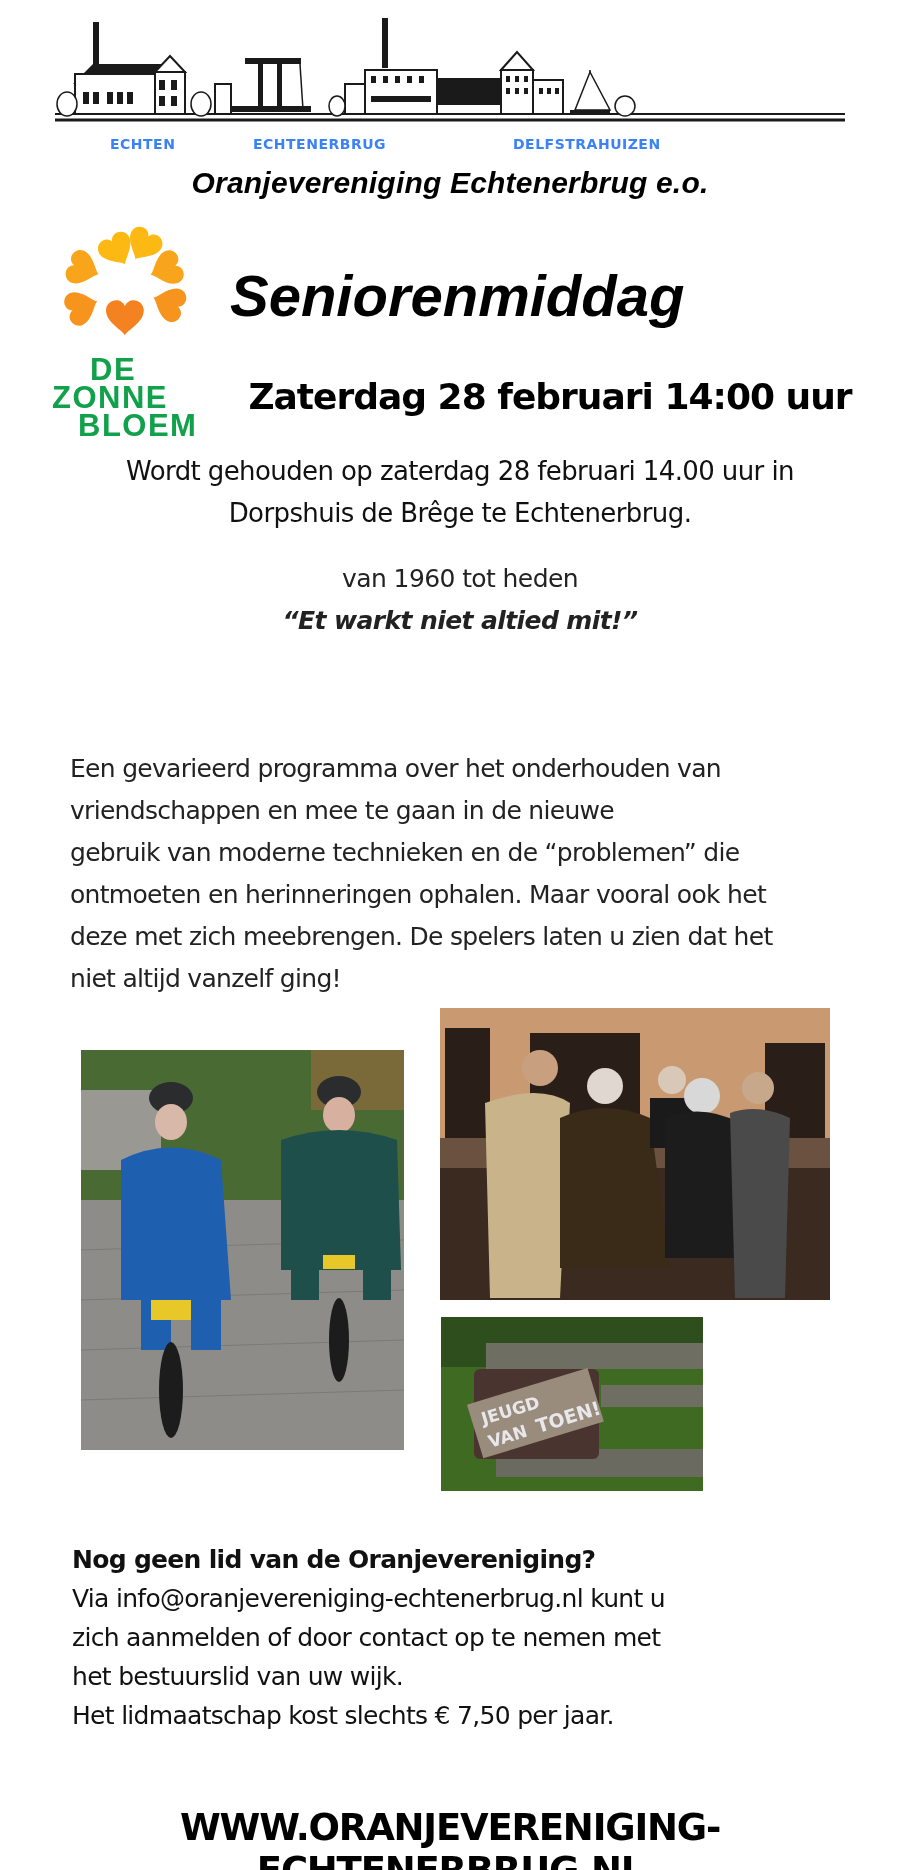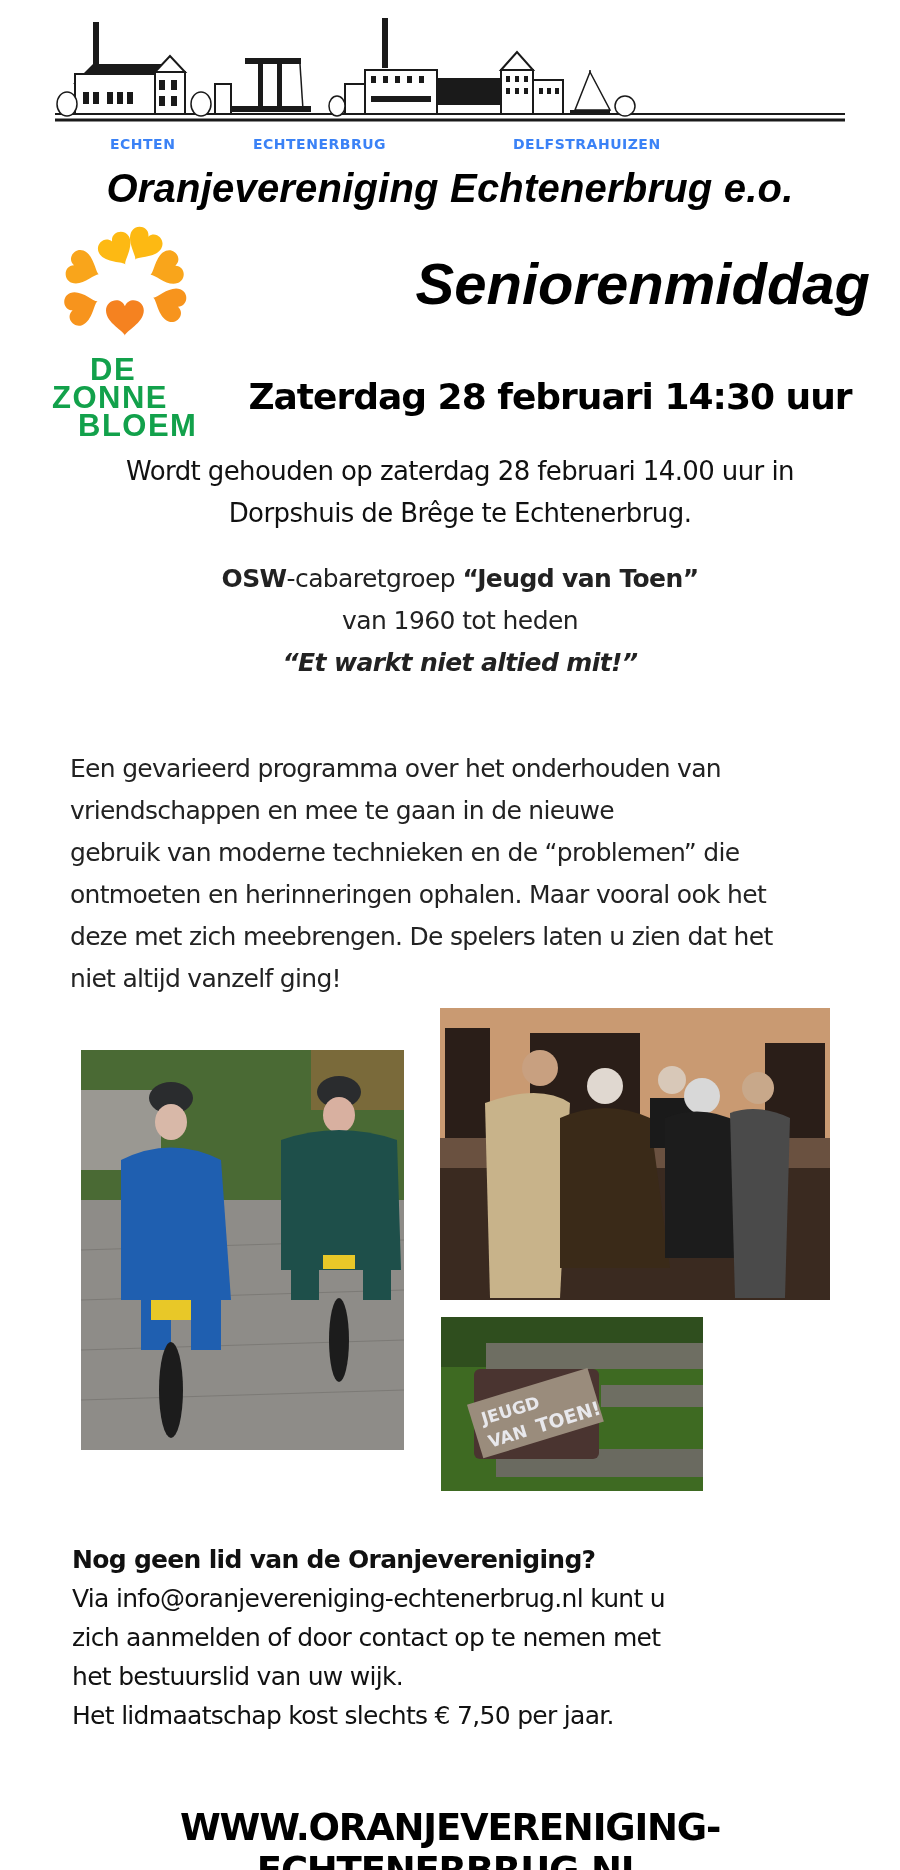--- a/index.html
+++ b/index.html
@@ -5,30 +5,30 @@
   * { box-sizing: border-box; margin: 0; padding: 0; }
   html, body { width: 900px; height: 1870px; background: #ffffff; overflow: hidden; }
   body { position: relative; font-family: "Liberation Sans", sans-serif; color: #111; }
 
   .abs { position: absolute; }
 
   
   #skyline { left: 55px; top: 14px; width: 790px; height: 118px; }
   .town-label { position: absolute; top: 136px; font-family: "DejaVu Sans", sans-serif; font-weight: bold; font-size: 14px; letter-spacing: 0.5px; color: #3b82f6; text-align: center; }
 
-  #org-title { left: 0; top: 166px; width: 900px; text-align: center; font-style: italic; font-weight: bold; font-size: 40px; color: #000; letter-spacing: 0.2px; }
+  #org-title { left: 0; top: 166px; width: 900px; text-align: center; font-style: italic; font-weight: bold; font-size: 30px; color: #000; letter-spacing: 0.2px; }
 
   
   #logo { left: 52px; top: 218px; width: 160px; height: 230px; }
   #logo-text { position: absolute; left: 0; top: 138px; width: 160px; font-family: "Liberation Sans", sans-serif; font-weight: bold; color: #12a14b; font-size: 31px; line-height: 28px; letter-spacing: 1.5px; }
   #logo-text .l1 { padding-left: 38px; }
   #logo-text .l2 { padding-left: 0; }
   #logo-text .l3 { padding-left: 26px; }
 
-  #event-title { left: 230px; top: 250px; width: 640px; text-align: right; font-style: italic; font-weight: bold; font-size: 58px; color: #000; }
+  #event-title { left: 230px; top: 262px; width: 640px; text-align: left; font-style: italic; font-weight: bold; font-size: 58px; color: #000; }
   #event-date { left: 230px; top: 376px; width: 640px; text-align: center; font-weight: bold; font-size: 36px; color: #000; font-family: "DejaVu Sans", sans-serif; letter-spacing: -1px; }
 
   .center-block { left: 60px; width: 800px; text-align: center; font-family: "DejaVu Sans", sans-serif; letter-spacing: -0.6px; }
   #location { top: 450px; font-size: 26px; line-height: 42px; color: #111; }
   #program { top: 558px; font-size: 25px; line-height: 42px; color: #222; }
   #program b { font-weight: bold; }
   #program .motto { font-style: italic; font-weight: bold; }
 
   #description { left: 70px; top: 748px; width: 780px; font-family: "DejaVu Sans", sans-serif; font-size: 25px; line-height: 42px; color: #222; letter-spacing: -0.7px; }
 
@@ -134,29 +134,28 @@
     <use href="#heart" fill="#f58220" transform="translate(54,82) scale(1.05)"></use>
   </svg>
   <div id="logo-text">
     <div class="l1">DE</div>
     <div class="l2">ZONNE</div>
     <div class="l3">BLOEM</div>
   </div>
 </div>
 
 <div id="event-title" class="abs">Seniorenmiddag</div>
-<div id="event-date" class="abs">Zaterdag 28 februari 14:30 uur</div>
+<div id="event-date" class="abs">Zaterdag 28 februari 14:00 uur</div>
 
 <div id="location" class="abs center-block">
   <div>Wordt gehouden op zaterdag 28 februari 14.00 uur in</div>
   <div>Dorpshuis de Brêge te Echtenerbrug.</div>
 </div>
 
 <div id="program" class="abs center-block">
-  <div><b>OSW</b><span>-cabaretgroep </span><b>“Jeugd van Toen”</b></div>
   <div>van 1960 tot heden</div>
   <div class="motto">“Et warkt niet altied mit!”</div>
 </div>
 
 <div id="description" class="abs">
   <div>Een gevarieerd programma over het onderhouden van</div>
   <div>vriendschappen en mee te gaan in de nieuwe</div>
   <div>gebruik van moderne technieken en de “problemen” die</div>
   <div>ontmoeten en herinneringen ophalen. Maar vooral ook het</div>
   <div>deze met zich meebrengen. De spelers laten u zien dat het</div>

